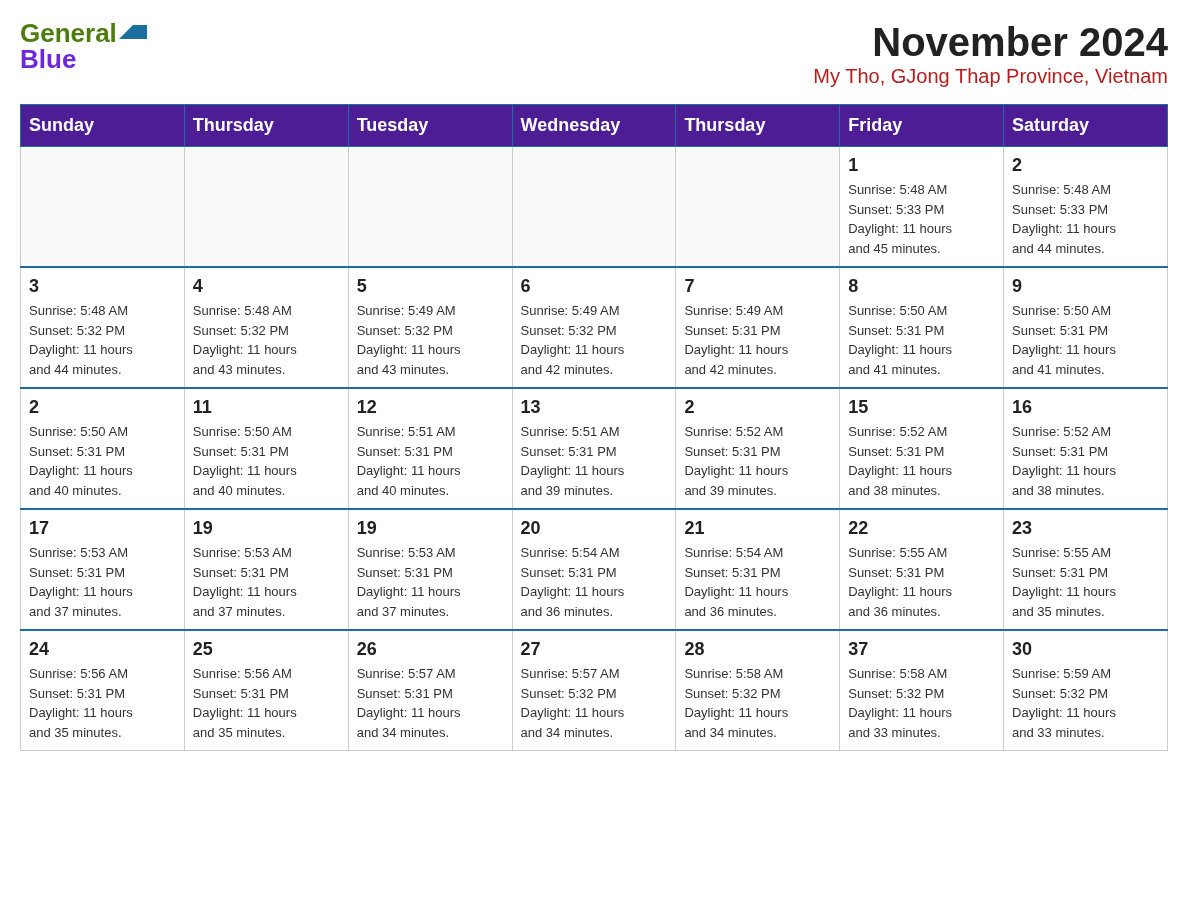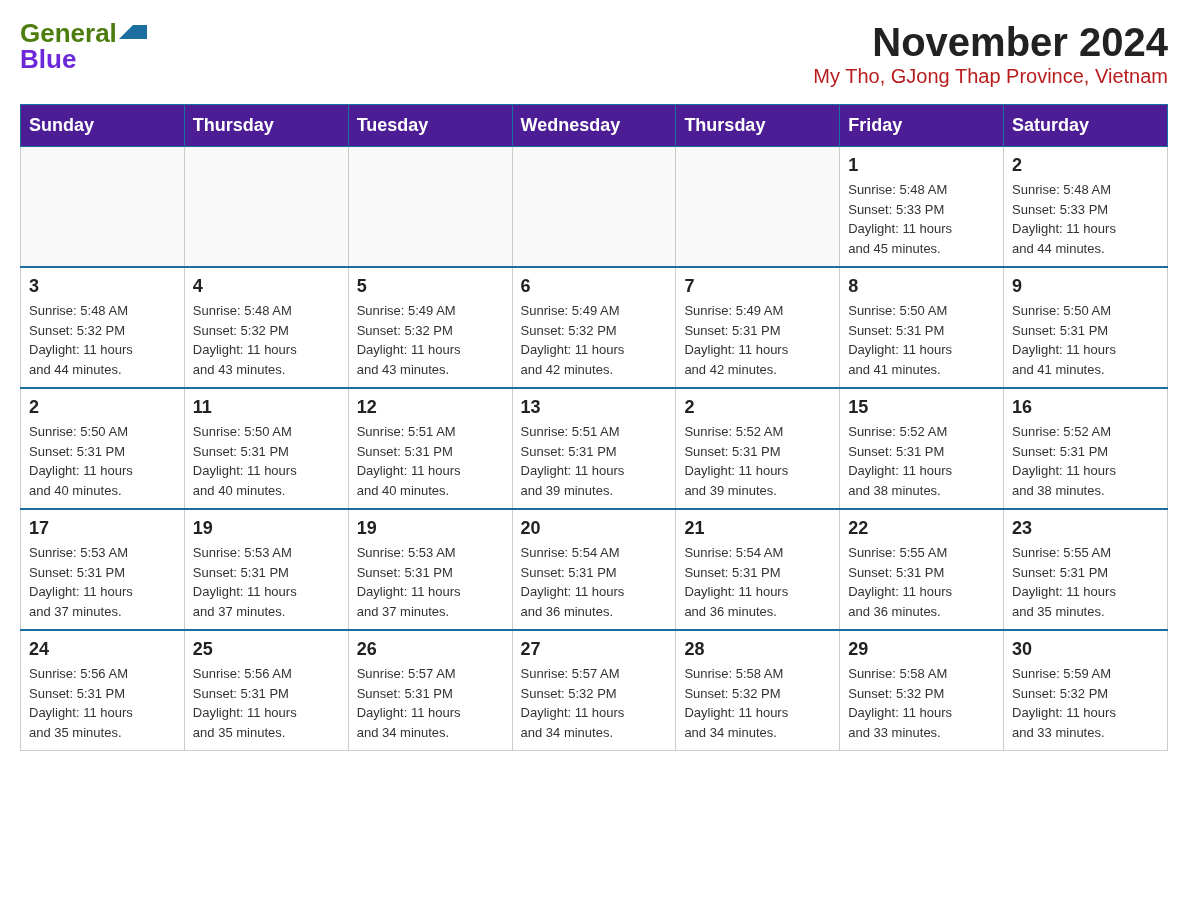--- a/index.html
+++ b/index.html
@@ -332,21 +332,21 @@
 and 34 minutes.</div>
         </td>
         <td>
           <span class="day-num">28</span>
           <div class="day-info" style="white-space: pre-line;">Sunrise: 5:58 AM
 Sunset: 5:32 PM
 Daylight: 11 hours
 and 34 minutes.</div>
         </td>
         <td>
-          <span class="day-num">29</span>
+          <span class="day-num">37</span>
           <div class="day-info" style="white-space: pre-line;">Sunrise: 5:58 AM
 Sunset: 5:32 PM
 Daylight: 11 hours
 and 33 minutes.</div>
         </td>
         <td>
           <span class="day-num">30</span>
           <div class="day-info" style="white-space: pre-line;">Sunrise: 5:59 AM
 Sunset: 5:32 PM
 Daylight: 11 hours

